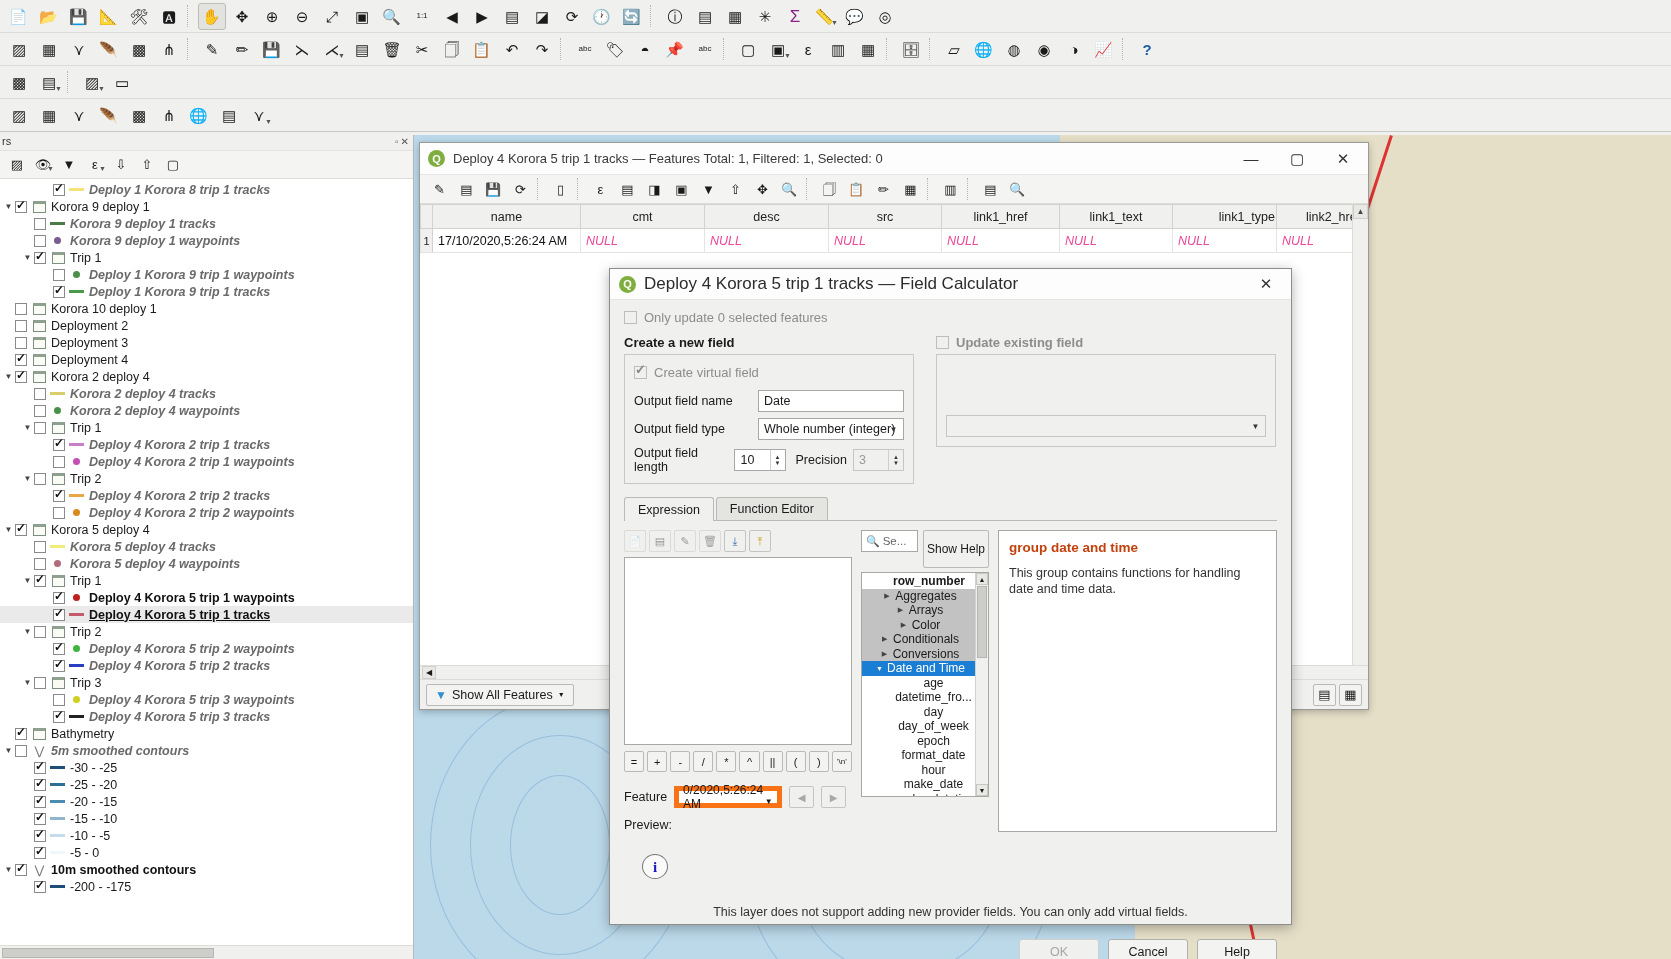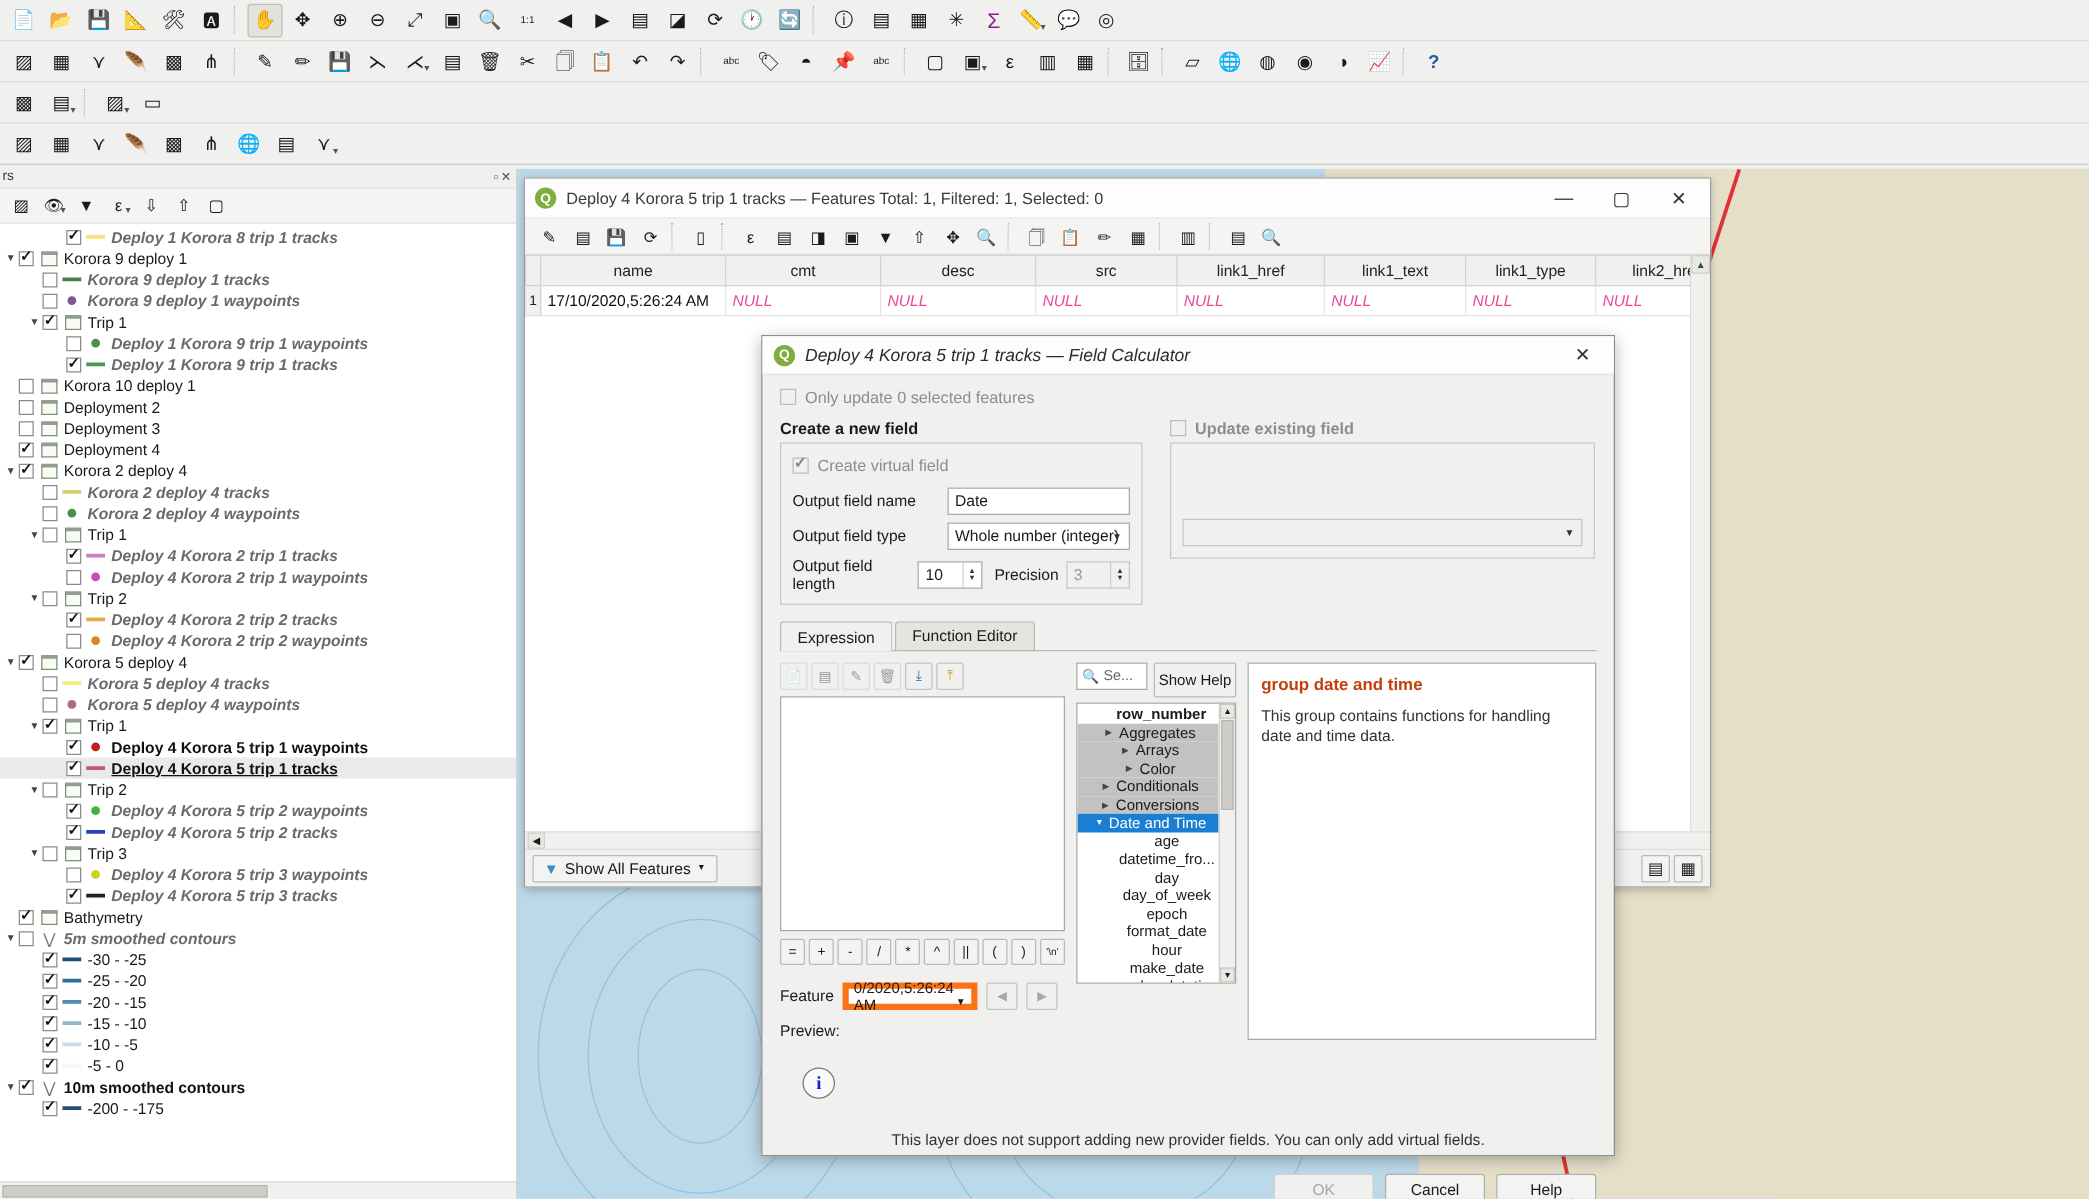--- a/index.html
+++ b/index.html
@@ -88,21 +88,21 @@
           border:1px solid #b9b9b5; border-radius:2px; font-size:12.5px; }
   .sb-right { margin-left:auto; display:flex; gap:3px; }
   .sb-ico { width:23px; height:22px; border:1px solid #b9b9b5; background:#f3f3f1; display:flex; align-items:center;
             justify-content:center; border-radius:2px; }
 
   
   #fc-dialog { position:absolute; left:609px; top:268px; width:683px; height:657px; background:#f0f0ee;
                border:1px solid #8d8d89; z-index:80; box-shadow:0 3px 12px rgba(0,0,0,.3); display:flex; flex-direction:column; }
   #fc-titlebar { height:34px; background:#fdfdfd; display:flex; align-items:center; padding:0 2px 0 9px;
                  border-bottom:1px solid #e4e4e0; }
-  #fc-title-text { flex:1; font-size:14px; color:#2c2c2c;font-style:italic; }
+  #fc-title-text { flex:1; font-size:17px; color:#2c2c2c; }
   #fc-body { flex:1; padding:10px 14px 0 14px; position:relative; }
 
   .fc-check { display:flex; align-items:center; gap:7px; margin-bottom:10px; }
   .chk { width:13px; height:13px; border:1px solid #9c9c98; background:#fff; position:relative; flex:0 0 13px; }
   .chk.dis { background:#f0f0ee; border-color:#bdbdb9; }
   .chk.on::after { content:"✓"; position:absolute; left:0px; top:-5px; font-size:13px; color:#111; font-weight:bold; }
   .chk.on.dis::after { color:#888; }
   .lbl-dis { color:#8d8d8d; }
   .lbl-bold { font-weight:bold; }
 
@@ -148,21 +148,21 @@
   #feat-combo .arr { position:absolute; right:0; top:0; width:17px; height:20px; display:flex; align-items:center;
                      justify-content:center; font-size:8px; }
   .navbtn { width:25px; height:22px; border:1px solid #c4c4c0; background:#f0f0ee; border-radius:2px;
             display:flex; align-items:center; justify-content:center; font-size:10px; color:#a8a8a4; }
   #preview-row { margin-top:10px; font-size:12.5px; }
 
   #expr-mid { width:128px; }
   .midtop { display:flex; gap:5px; margin-bottom:4px; }
   #srch { height:22px; width:57px; border:1px solid #a8a8a4; background:#fff; display:flex; align-items:center;
           gap:3px; padding-left:4px; font-size:11.5px; color:#666; }
-  #showhelp { height:28px; flex:1; border:1px solid #b9b9b5; background:#f0f0ee; display:flex; align-items:center;
+  #showhelp { height:38px; flex:1; border:1px solid #b9b9b5; background:#f0f0ee; display:flex; align-items:center;
               justify-content:center; font-size:12px; border-radius:2px; }
   #func-tree { height:225px; border:1px solid #a8a8a4; background:#fff; display:flex; overflow:hidden; }
   #func-list { flex:1; overflow:hidden; padding-top:1px; }
   .fn { height:14.5px; display:flex; align-items:center; font-size:12px; padding-left:4px; white-space:nowrap;justify-content:center; }
   .fn .exp { width:11px; font-size:7px; color:#444; flex:0 0 11px; }
   .fn.grp { background:#c2c2c2; }
   .fn.grp.first { background:transparent; font-weight:bold; padding-left:21px; }
   .fn.sel { background:#1a7fd4; color:#fff; }
   .fn.child { padding-left:30px; }
   #func-vscroll { width:13px; background:#f0f0ee; border-left:1px solid #d2d2ce; position:relative; }
@@ -861,21 +861,21 @@
       <table class="attr">
         <thead>
             <tr id="attr-head">
               <th style="width: 12px;"></th>
               <th style="width: 148px;">name</th>
               <th style="width: 124px;">cmt</th>
               <th style="width: 124px;">desc</th>
               <th style="width: 113px;">src</th>
               <th style="width: 118px;">link1_href</th>
               <th style="width: 113px;">link1_text</th>
-              <th style="width: 104px;">link1_type</th>
+              <th style="width: 104px; text-align: right;">link1_type</th>
               <th style="width: 113px;">link2_href</th>
             </tr>
           </thead>
         <tbody id="attr-body">
             <tr>
               <td class="rownum">1</td>
               <td class="plain">17/10/2020,5:26:24 AM</td>
               <td>NULL</td>
               <td>NULL</td>
               <td>NULL</td>

